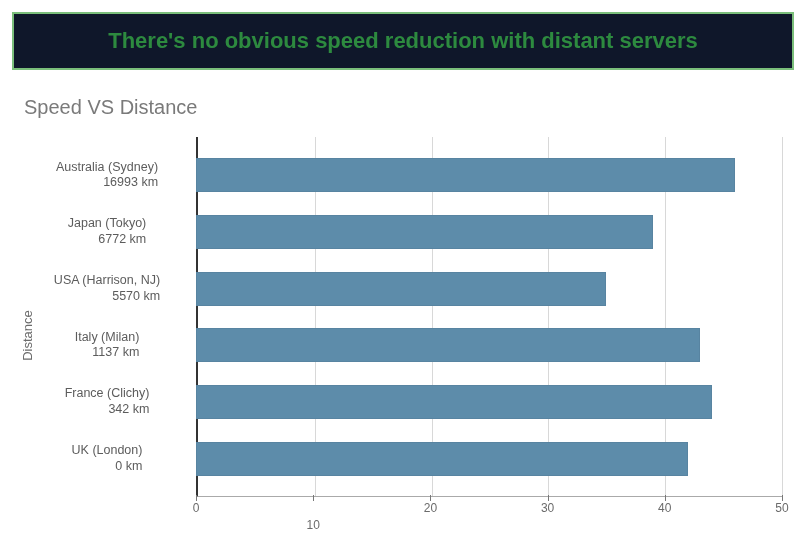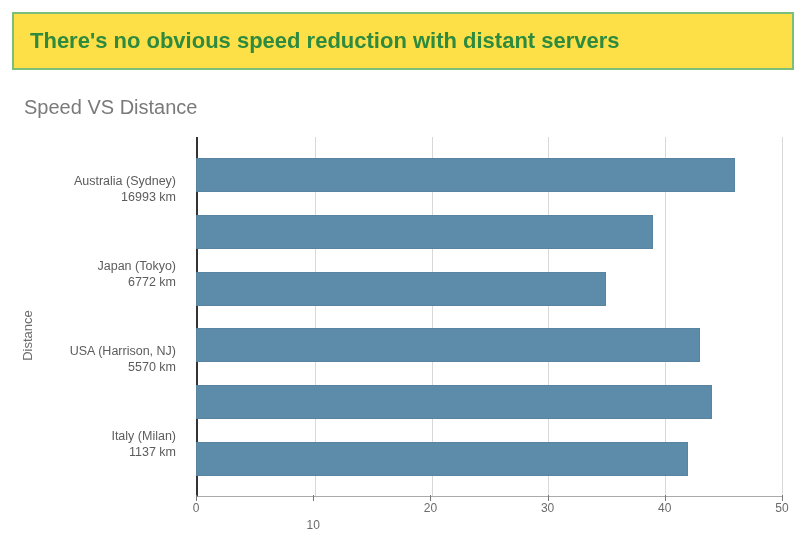--- a/index.html
+++ b/index.html
@@ -4,24 +4,24 @@
   <style>
     * { box-sizing: border-box; margin: 0; padding: 0; }
     body {
       font-family: Arial, Helvetica, sans-serif;
       background: #ffffff;
       width: 806px;
       height: 557px;
       padding: 12px;
     }
     .banner {
-      background: #fde047;
+      background: #0f172a;
       border: 2px solid #7bbf7b;
       padding: 14px 16px;
-      text-align: left;
+      text-align: center;
       margin-bottom: 12px;
     }
     .banner-text {
       color: #2d8a3f;
       font-size: 22px;
       font-weight: 700;
     }
     .chart-wrap {
       padding: 8px 12px 0 4px;
     }
@@ -107,20 +107,21 @@
       align-items: center;
       height: 44px;
     }
     .cat-labels {
       position: absolute;
       top: 12px; bottom: 48px; left: 0; right: 0;
       display: flex;
       flex-direction: column;
       justify-content: space-around;
       padding: 10px 20px 10px 0;
+      align-items: center;
     }
     .cat {
       height: 44px;
       display: flex;
       flex-direction: column;
       align-items: flex-end;
       justify-content: center;
       color: #5c5c5c;
       font-size: 12.5px;
       line-height: 1.25;
@@ -157,20 +158,28 @@
             <span>Japan (Tokyo)</span>
             <span>6772 km</span>
           </div>
           <div class="cat">
             <span>USA (Harrison, NJ)</span>
             <span>5570 km</span>
           </div>
           <div class="cat">
             <span>Italy (Milan)</span>
             <span>1137 km</span>
+          </div>
+          <div class="cat">
+            <span>France (Clichy)</span>
+            <span>342 km</span>
+          </div>
+          <div class="cat">
+            <span>UK (London)</span>
+            <span>0 km</span>
           </div>
         </div>
     </div>
 
     <div class="bars-col">
       <div class="grid" id="grid">
           <div class="gridline" style="left: 20%;"></div>
           <div class="gridline" style="left: 40%;"></div>
           <div class="gridline" style="left: 60%;"></div>
           <div class="gridline" style="left: 80%;"></div>

